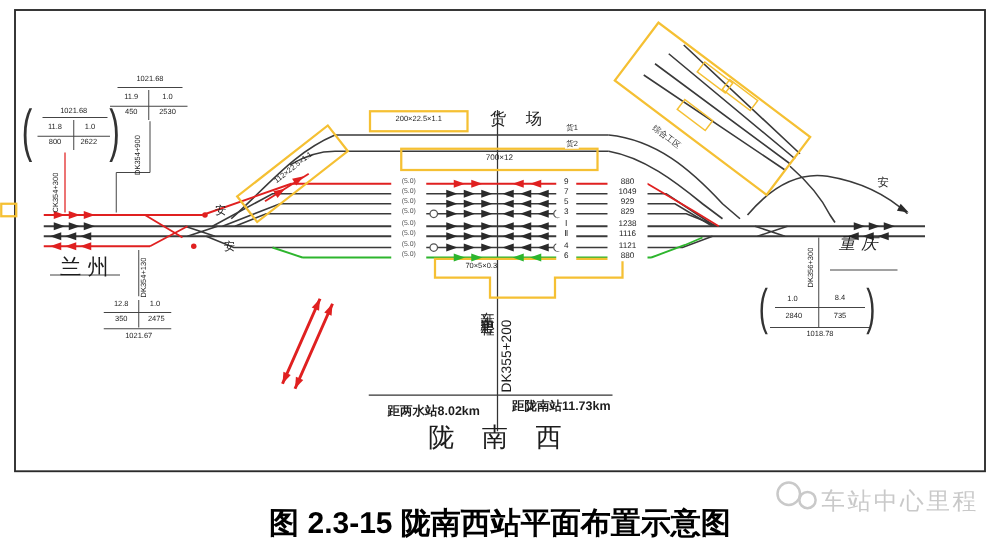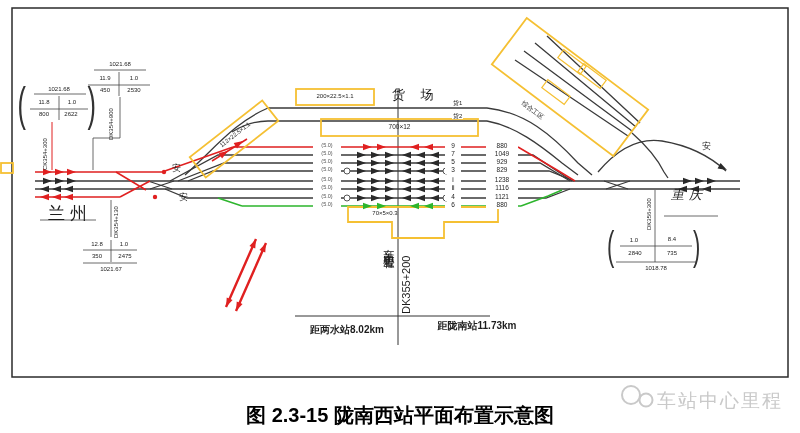--- a/index.html
+++ b/index.html
@@ -11,21 +11,21 @@
   .c{text-align:center;}
   .t55{font-size:5.5px;} .t6{font-size:6px;} .t65{font-size:6.5px;} .t9{font-size:9px;}
   .t10{font-size:10px;} .t11{font-size:11px;} .t12{font-size:17px;} .t13{font-size:13px;}
   .spc{color:#555;}
   .spc::before{content:"(";} .spc::after{content:")";}
   .vtext{position:absolute;writing-mode:vertical-rl;color:#1d1d1d;
          font-family:"Liberation Sans",sans-serif;}
   .up{transform:rotate(180deg);}
   .paren{position:absolute;font-weight:200;color:#333;transform:scaleX(.55);line-height:.8;}
   .caption{position:absolute;left:0;top:402px;width:800px;text-align:center;
-           font-size:20px;font-weight:bold;color:#000;}
+           font-size:24px;font-weight:bold;color:#000;}
   .wm{position:absolute;left:657px;top:388px;font-size:19px;letter-spacing:2px;color:#c9c9c9;}
   .rot38{transform:rotate(-38deg);transform-origin:left top;}
   .rot37p{transform:rotate(37deg);transform-origin:left top;}
 </style>
 </head>
 <body>
 
 <div id="fig">
 
   <svg width="800" height="433" viewBox="0 0 800 433" style="position:absolute;left:0;top:0">
@@ -281,18 +281,19 @@
   <div class="lbl t6 c" style="left:660px;top:236px;width:24px;">8.4</div>
   <div class="lbl t6 c" style="left:622px;top:250px;width:26px;">2840</div>
   <div class="lbl t6 c" style="left:660px;top:250px;width:24px;">735</div>
   <div class="lbl t6 c" style="left:634px;top:265px;width:44px;">1018.78</div>
   <div class="vtext up t6" style="left:646px;top:194px;height:36px;">DK356+300</div>
 
   <div class="vtext t11" style="left:381px;top:240px;height:80px;letter-spacing:2px;">车站中心里程</div>
   <div class="vtext up t11" style="left:400px;top:240px;height:74px;">DK355+200</div>
 
   <div class="lbl t10 c" style="left:300px;top:325px;width:94px;font-weight:bold;">距两水站8.02km</div>
-  <div class="lbl t10 c" style="left:402px;top:321px;width:94px;font-weight:bold;margin-left:28px;">距陇南站11.73km</div>
+  <div class="lbl t10 c" style="left:402px;top:321px;width:94px;font-weight:bold;">距陇南站11.73km</div>
+  <div class="lbl c" style="left:320px;top:340px;width:160px;font-size:21px;letter-spacing:8px;">陇 南 西</div>
 
   <div class="wm">车站中心里程</div>
   <div class="caption">图 2.3-15 陇南西站平面布置示意图</div>
 
 </div>
 
 </body></html>

